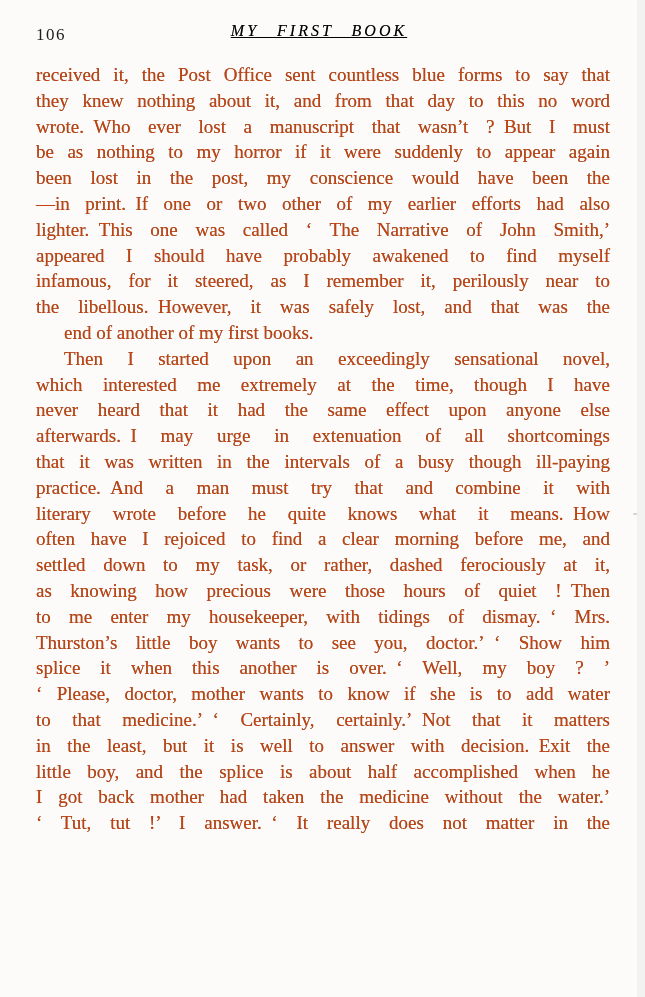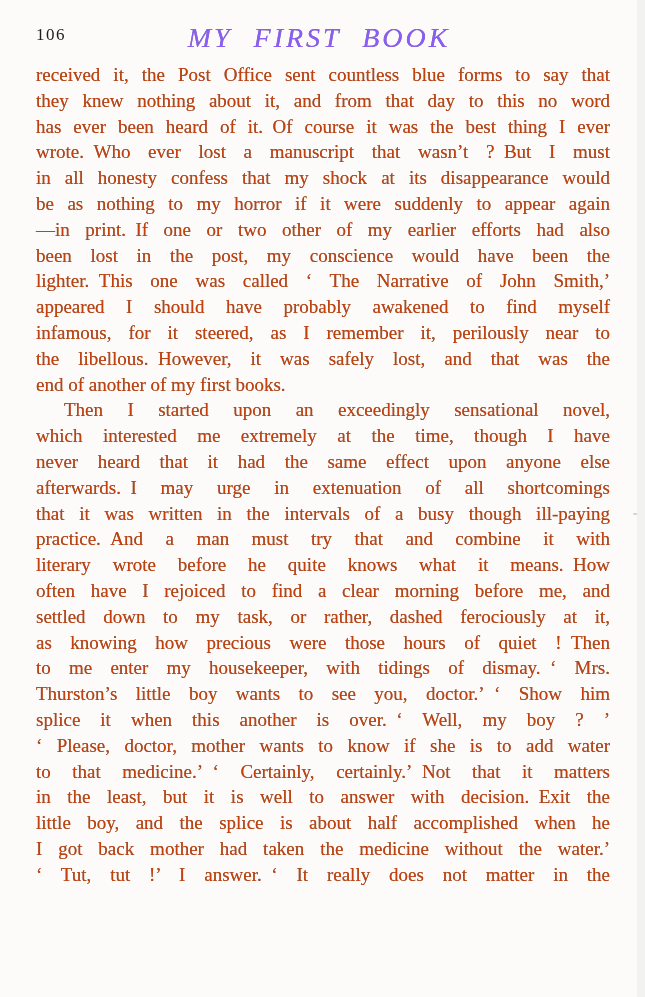--- a/index.html
+++ b/index.html
@@ -36,25 +36,26 @@
     letter-spacing: 1.5px;
     color: #1d1d1d;
   }
   .running-title {
     position: absolute;
     left: 0;
     right: 0;
     top: 0;
     text-align: center;
     font-style: italic;
-    font-size: 28px;
+    font-size: 16px;
     letter-spacing: 3px;
     word-spacing: 11px;
-    color: #8b5cf6;
+    color: #000000;
     text-shadow: 0 0 0.4px rgba(20,20,20,0.55);
+    text-decoration: underline;
   }
   
   .page-body {
     position: absolute;
     top: 62px;
     left: 36px;
     width: 574px;
     font-size: 19px;
     color: #c2410c;
     text-shadow: 0 0 0.35px rgba(20,20,20,0.5);
@@ -62,20 +63,21 @@
   .line {
     height: 25.8px;
     line-height: 25.8px;
     white-space: nowrap;
     text-align: justify;
     text-align-last: justify;
     overflow: visible;
   }
   .line.end {
     text-align-last: left;
+    margin-left: 28px;
   }
   .line.indent {
     text-indent: 28px;
   }
   
   .scan-artifact {
     position: absolute;
     left: 633px;
     top: 513px;
     width: 8px;
@@ -90,26 +92,24 @@
 <div class="book-page">
 
   <div class="page-header">
     <span class="page-number">106</span>
     <span class="running-title">MY FIRST BOOK</span>
   </div>
 
   <div class="page-body">
     <div class="line">received it, the Post Office sent countless blue forms to say that</div>
     <div class="line">they knew nothing about it, and from that day to this no word</div>
-    <div class="line">has ever been heard of it. Of course it was the best thing I ever</div>
     <div class="line">wrote. Who ever lost a manuscript that wasn’t ? But I must</div>
-    <div class="line">in all honesty confess that my shock at its disappearance would</div>
     <div class="line">be as nothing to my horror if it were suddenly to appear again</div>
+    <div class="line">been lost in the post, my conscience would have been the</div>
     <div class="line">—in print. If one or two other of my earlier efforts had also</div>
-    <div class="line">been lost in the post, my conscience would have been the</div>
     <div class="line">lighter. This one was called ‘ The Narrative of John Smith,’</div>
     <div class="line">appeared I should have probably awakened to find myself</div>
     <div class="line">infamous, for it steered, as I remember it, perilously near to</div>
     <div class="line">the libellous. However, it was safely lost, and that was the</div>
     <div class="line end">end of another of my first books.</div>
     <div class="line indent">Then I started upon an exceedingly sensational novel,</div>
     <div class="line">which interested me extremely at the time, though I have</div>
     <div class="line">never heard that it had the same effect upon anyone else</div>
     <div class="line">afterwards. I may urge in extenuation of all shortcomings</div>
     <div class="line">that it was written in the intervals of a busy though ill-paying</div>

